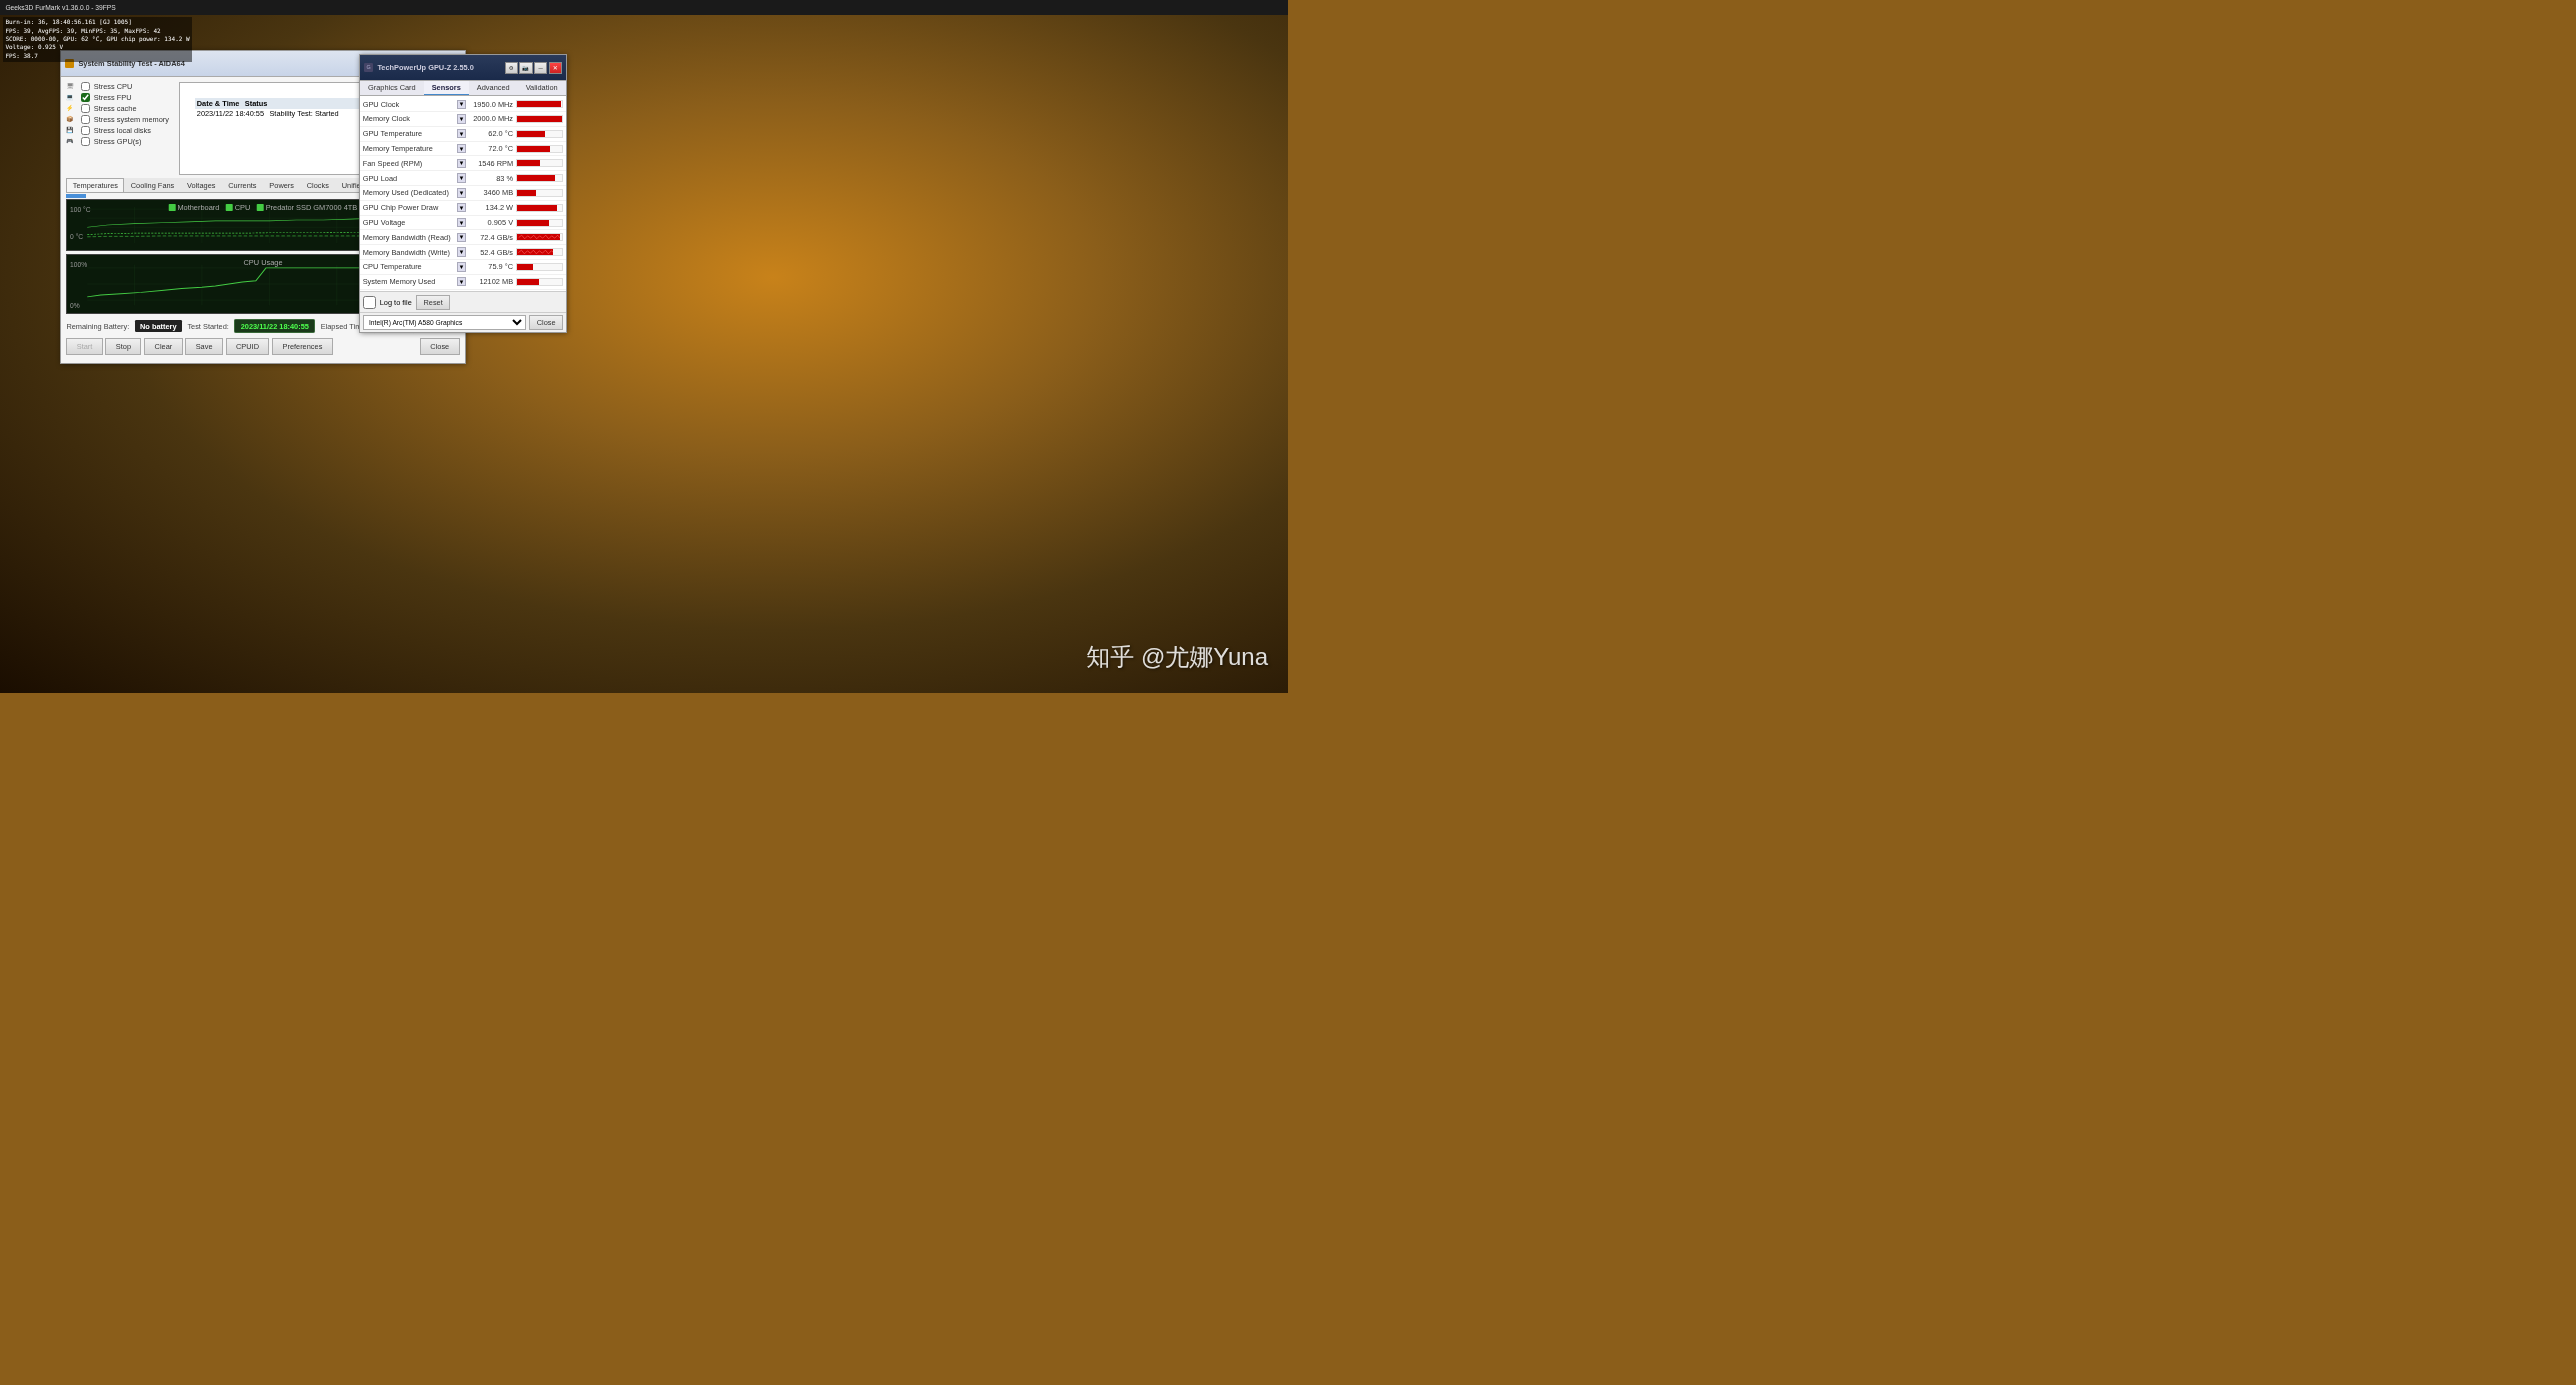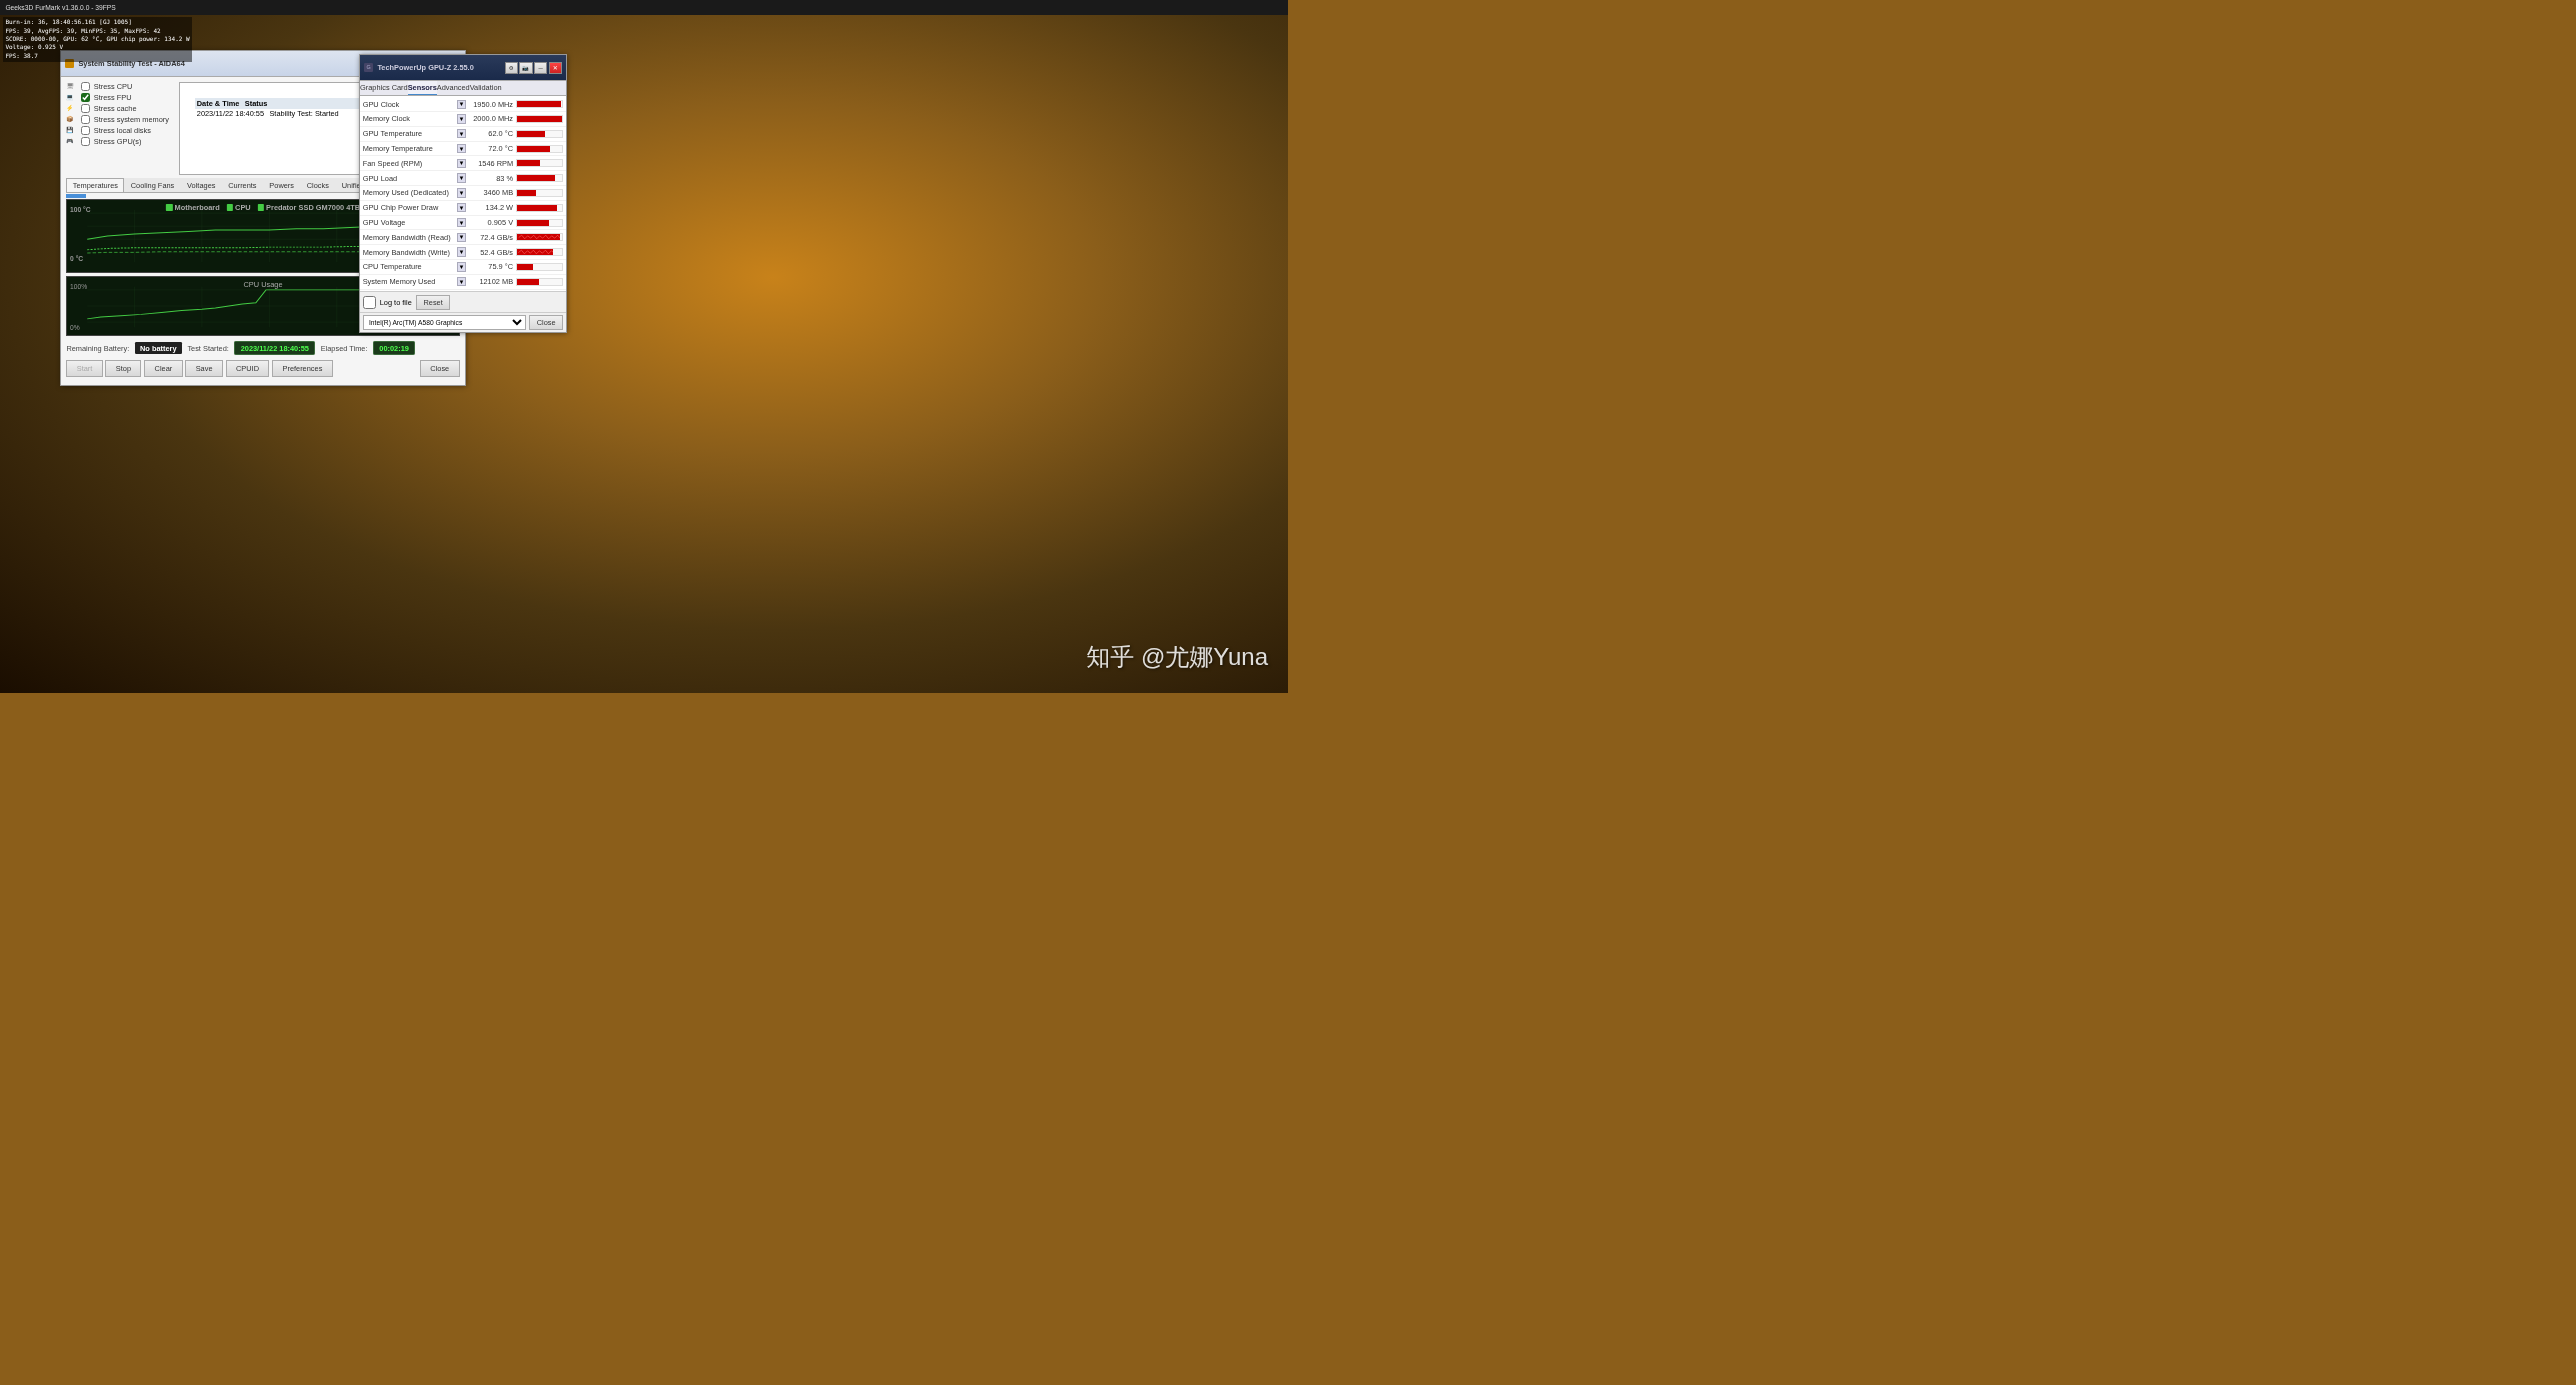--- a/index.html
+++ b/index.html
@@ -216,22 +216,21 @@
 
     .chart-x-label {
       position: absolute;
       bottom: 1.3px;
       right: 4px;
       color: #999;
       font-size: 6.7px;
     }
 
     .temp-chart {
-      height: 74px;
-      font-weight: bold;
+      height: 52px;
     }
 
     .cpu-chart {
       height: 60px;
     }
 
     .status-bar {
       display: flex;
       align-items: center;
       gap: 5.4px;
@@ -295,21 +294,21 @@
 
     .gpuz-title { color: #ccd; }
 
     .gpuz-tabs {
       display: flex;
       background: #e8e8f0;
       border-bottom: 0.7px solid #aaa;
     }
 
     .gpuz-tab {
-      padding: 2px 0;
+      padding: 2px 8px;
       font-size: 7.4px;
       cursor: pointer;
       color: #333;
     }
 
     .gpuz-tab.active {
       background: #f0f0f8;
       border-bottom: 1.3px solid #4488cc;
       color: #224;
       font-weight: bold;

